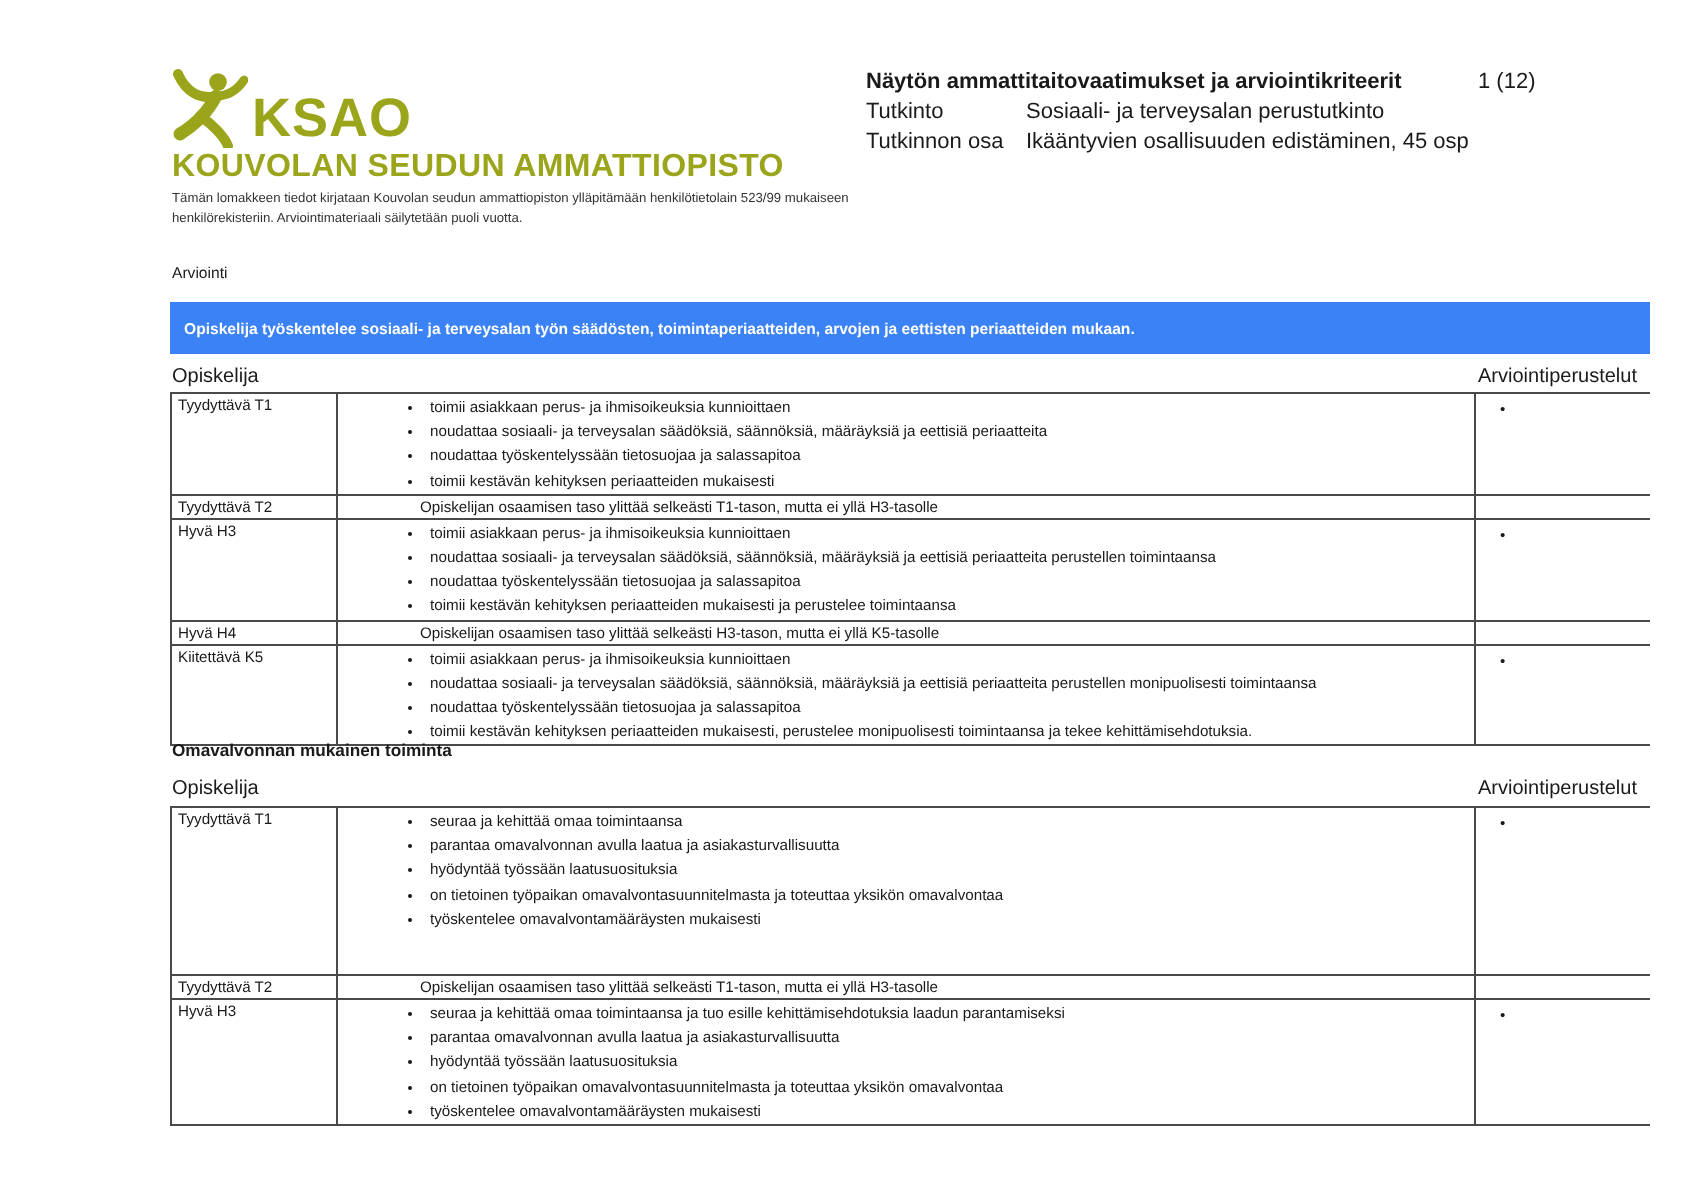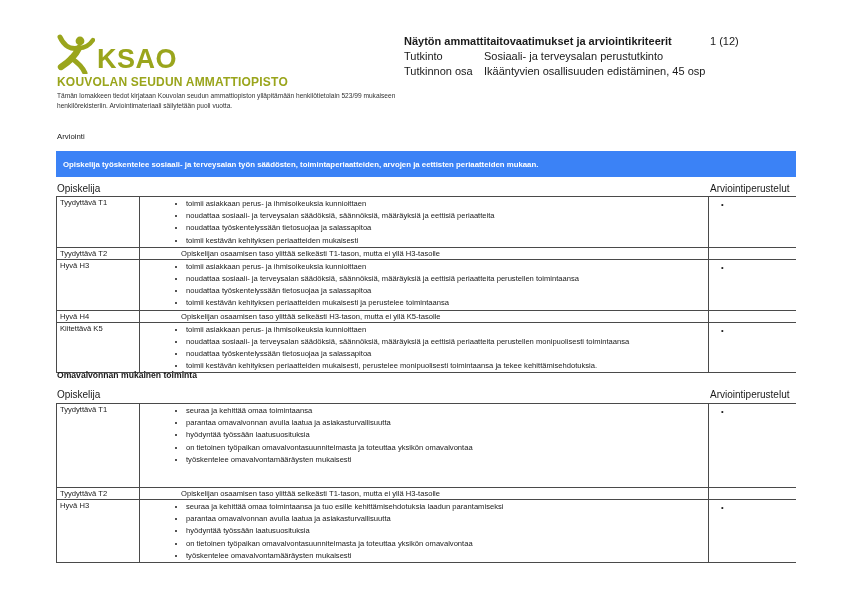--- a/index.html
+++ b/index.html
@@ -1,25 +1,25 @@
 <!DOCTYPE html>
 <html><head>
 <meta charset="utf-8">
 <style>
   * { margin:0; padding:0; box-sizing:border-box; }
   html,body { width:842px; height:595px; background:#ffffff; }
   body { font-family:"Liberation Sans", sans-serif; color:#1a1a1a; }
-  .page { position:relative; width:796px; height:595px; background:#fff; overflow:hidden; }
+  .page { position:relative; width:796px; height:595px; background:#fff; overflow:hidden;margin-left:29px; }
 
   
   .logo-block { position:absolute; left:57px; top:34px; }
   .logo-row { display:flex; align-items:flex-end; }
   .logo-icon { width:38px; height:40px; }
   .brand { font-size:27px; font-weight:bold; color:#9aa51c; letter-spacing:0.5px; line-height:1; margin-left:2px; margin-bottom:1px; }
-  .logo-sub { font-size:12px; font-weight:bold; color:#9aa51c; letter-spacing:0.2px; margin-top:1px; }
+  .logo-sub { font-size:16px; font-weight:bold; color:#9aa51c; letter-spacing:0.2px; margin-top:1px; }
   .disclaimer { width:366px; font-size:6.6px; line-height:1.45; color:#333; margin-top:2px; }
 
   
   .header-right { position:absolute; left:404px; top:34px; font-size:11px; line-height:1.35; }
   .title-row { display:flex; }
   .doc-title { font-weight:bold; width:306px; }
   .page-num { font-weight:normal; }
   .field-row { display:flex; }
   .field-label { width:80px; }
 

